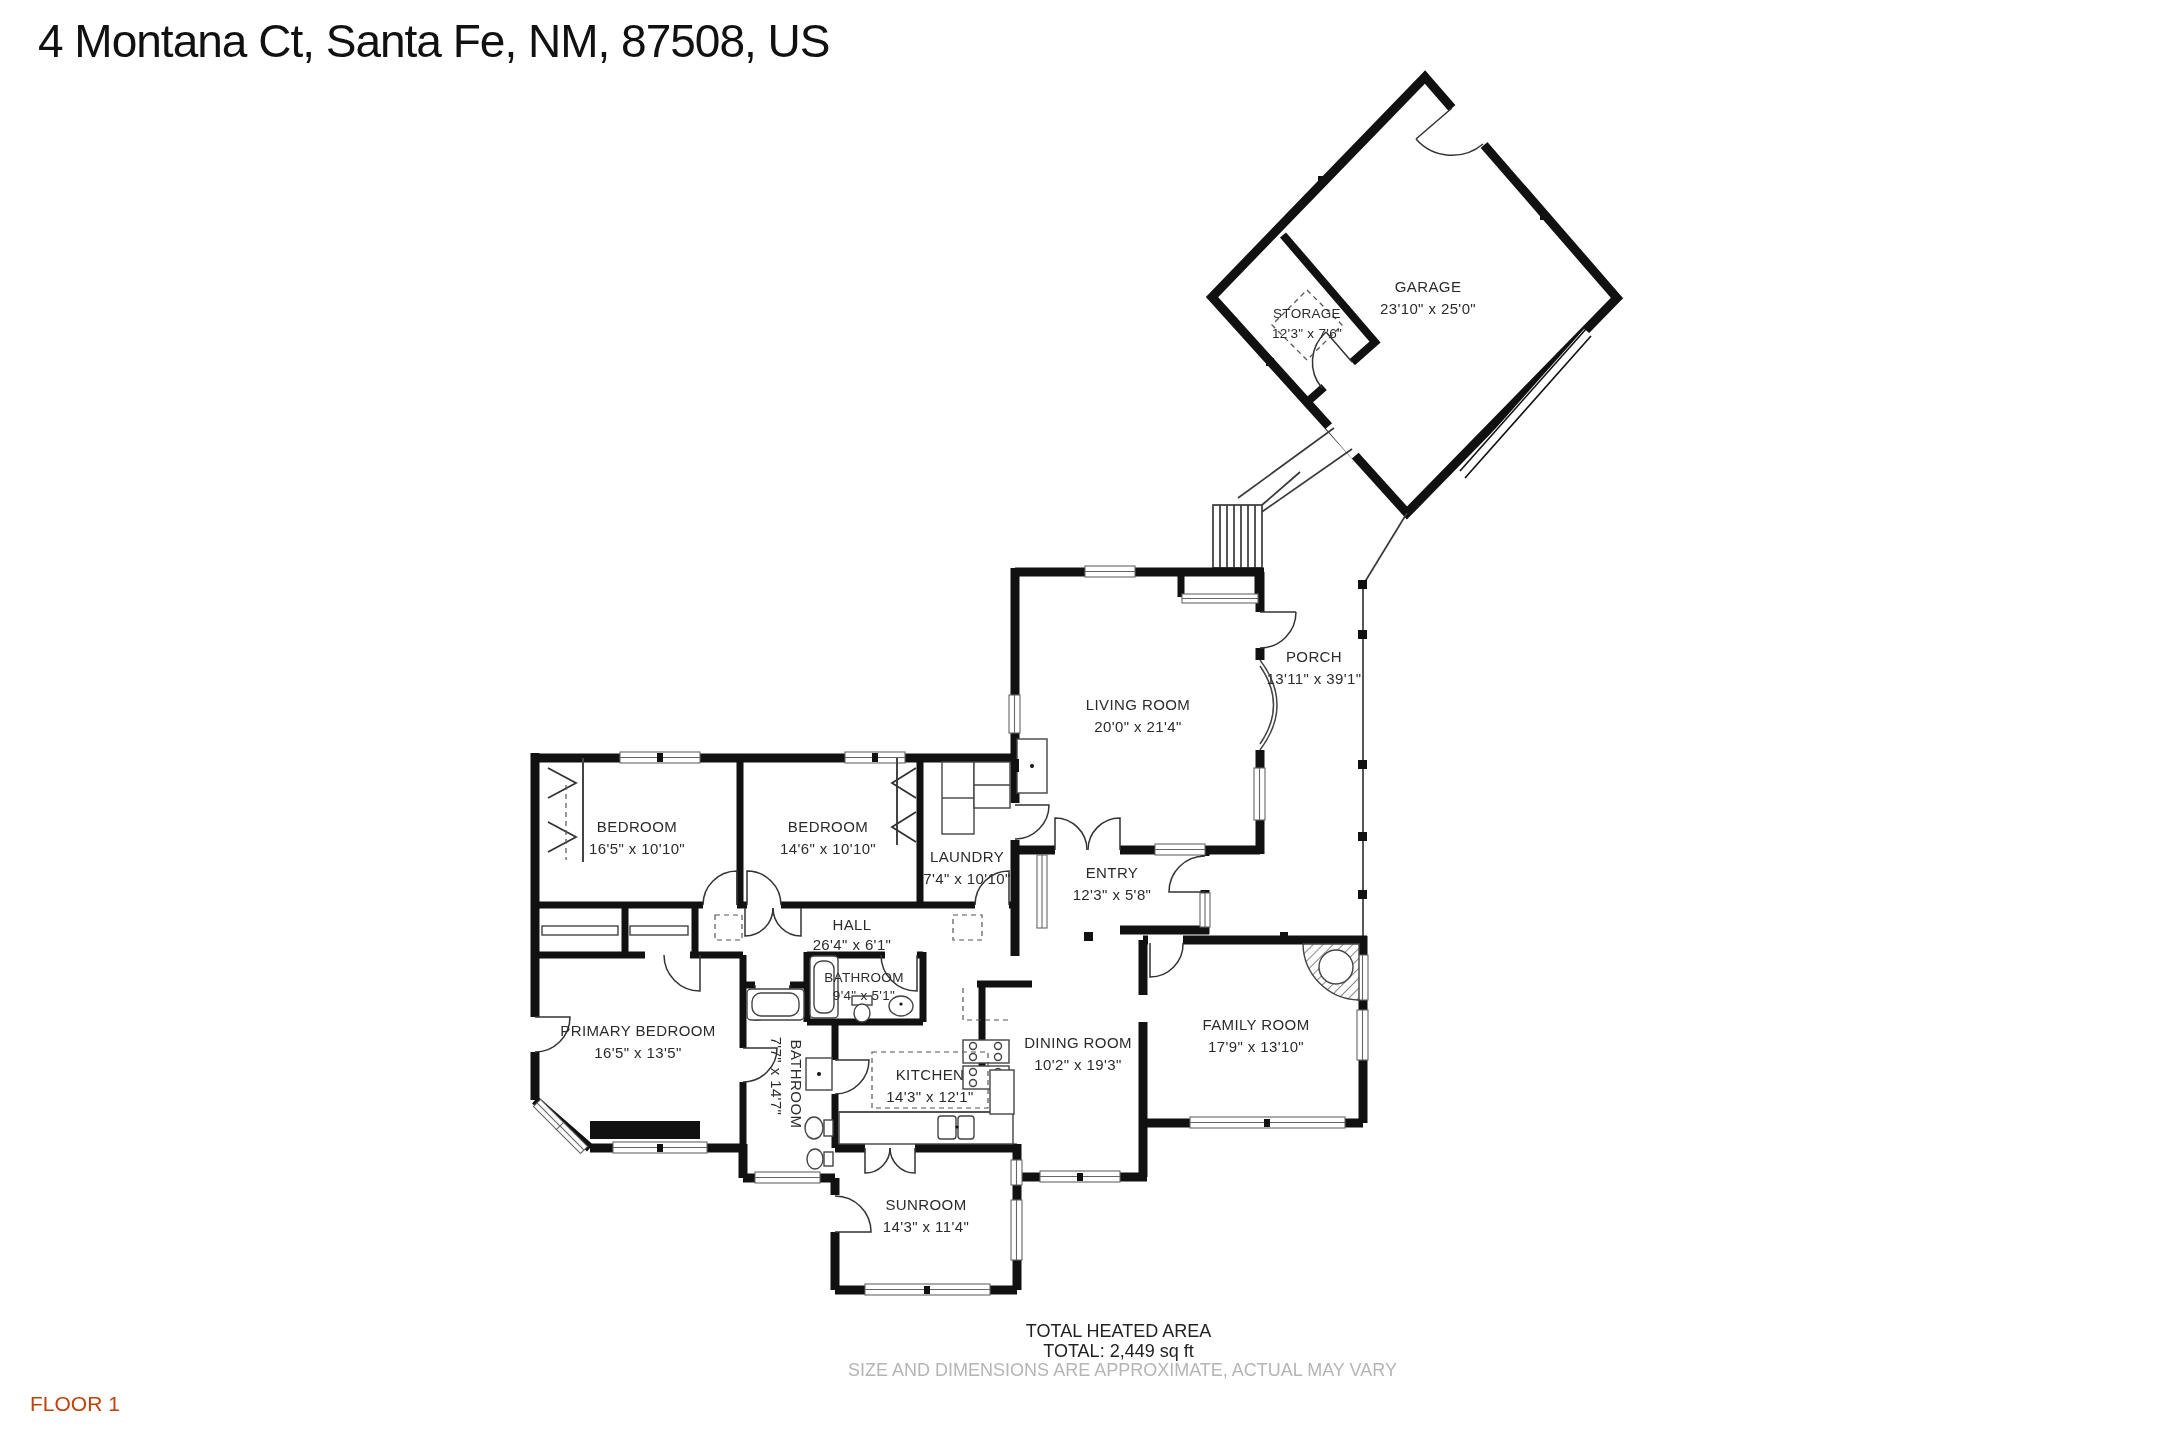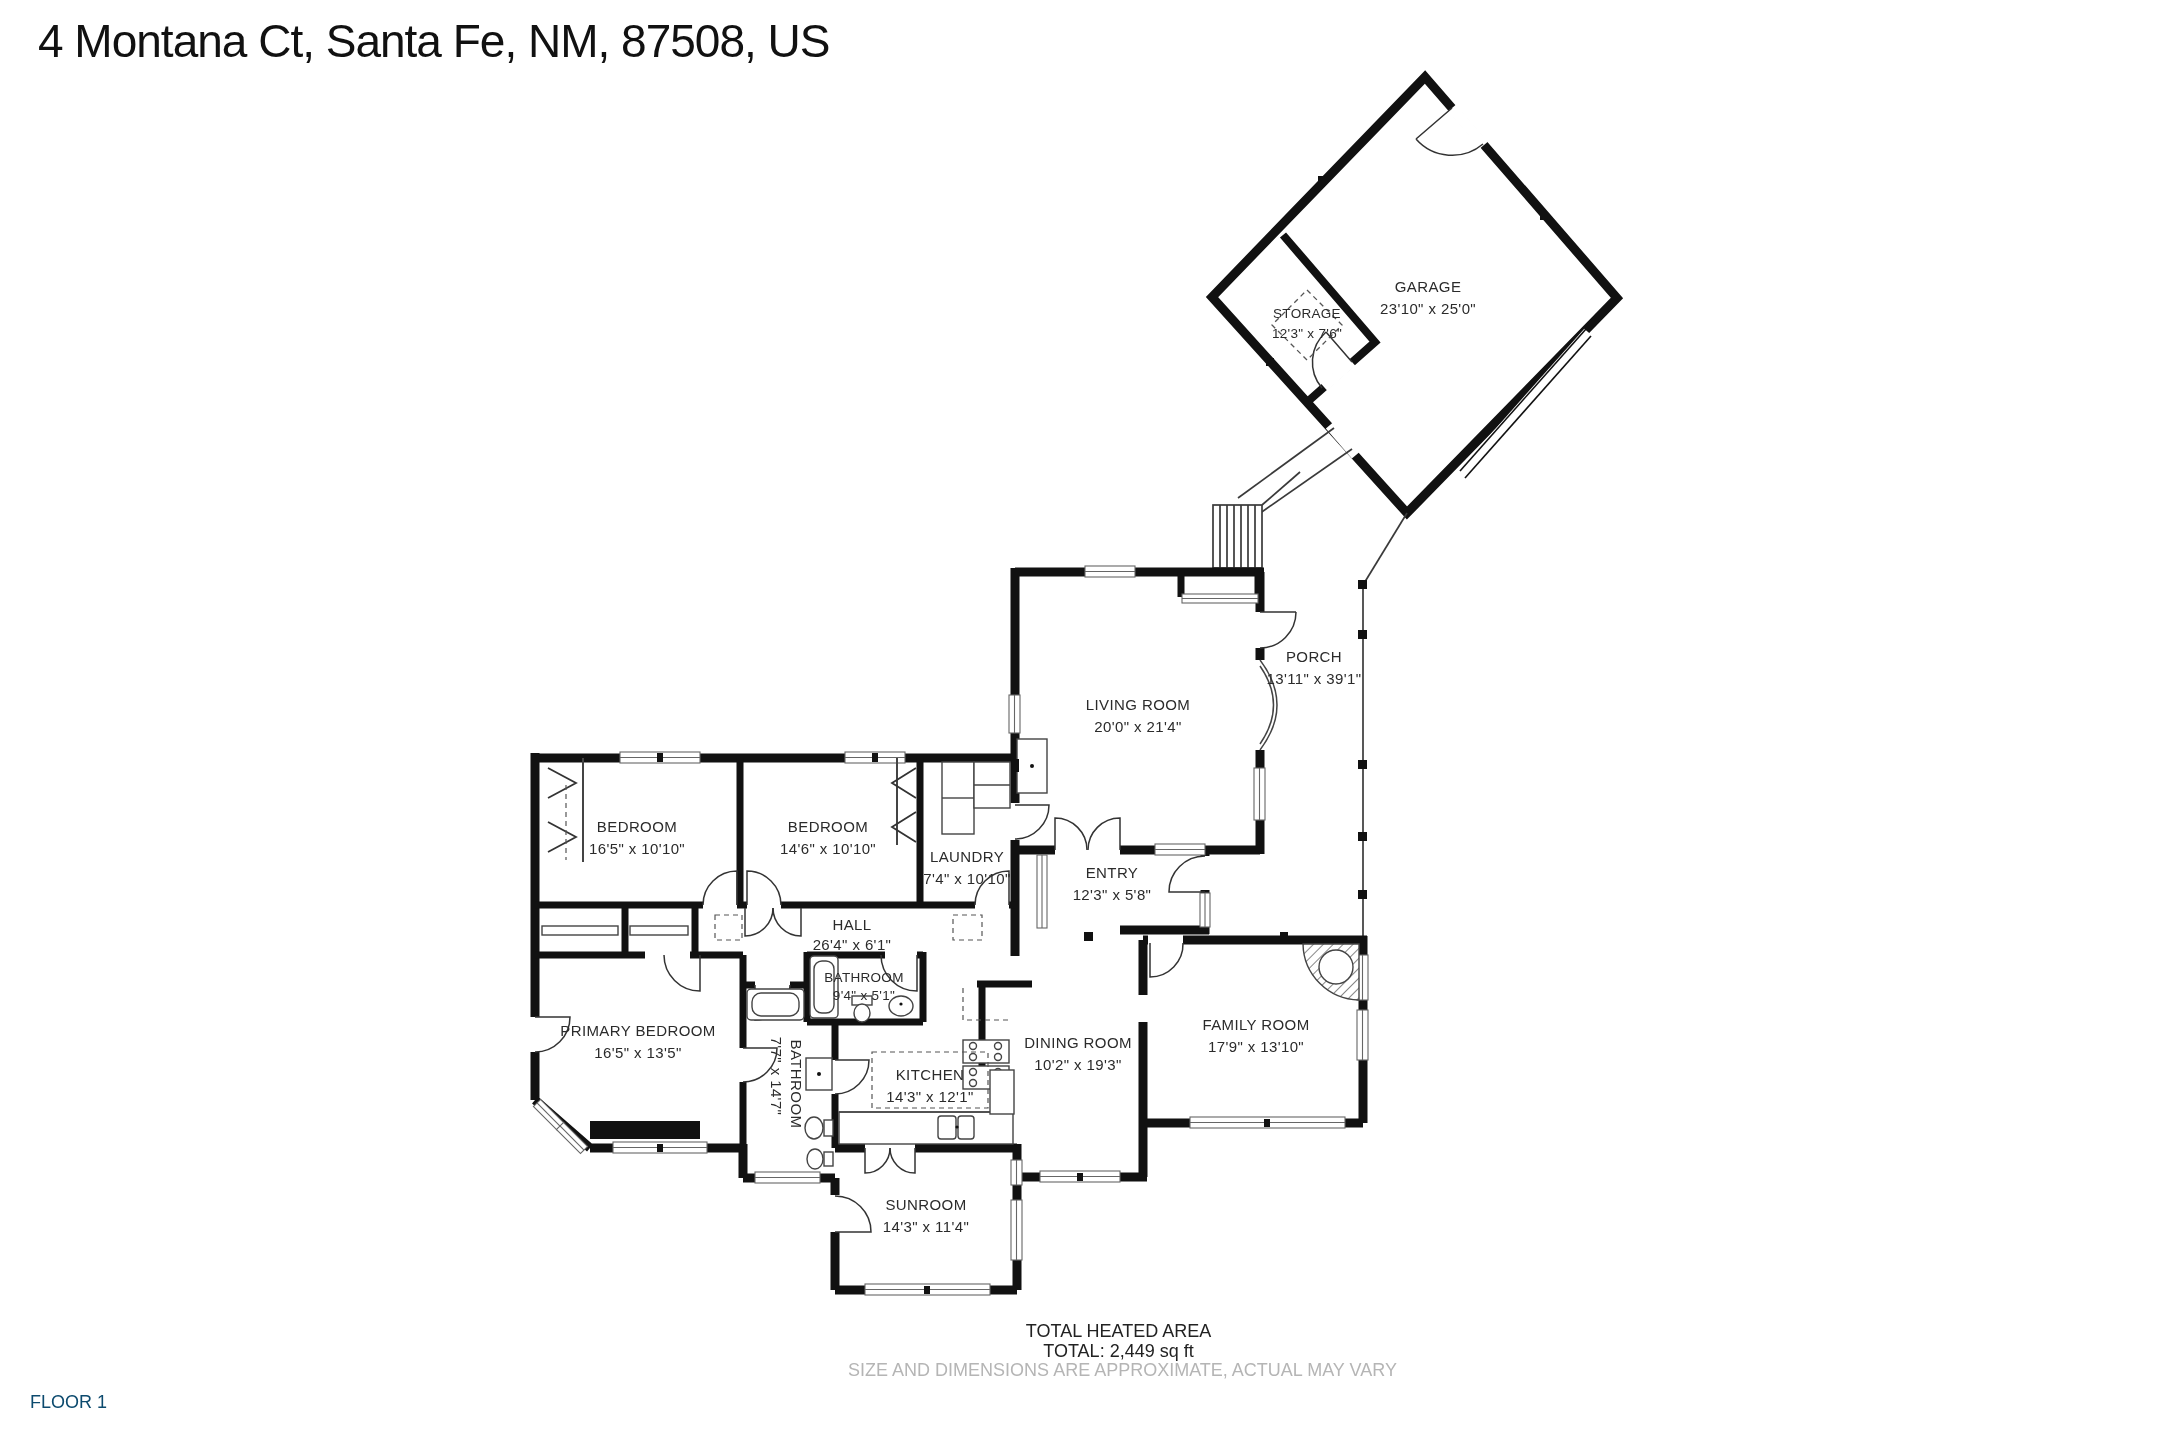--- a/index.html
+++ b/index.html
@@ -5,21 +5,21 @@
   html,body{margin:0;padding:0;background:#ffffff;}
   body{width:2173px;height:1448px;position:relative;overflow:hidden;
        font-family:"Liberation Sans", sans-serif;color:#1a1a1a;}
   .page{position:absolute;inset:0;}
   .title{position:absolute;left:38px;top:14px;font-size:46px;letter-spacing:-1px;
          color:#111;white-space:nowrap;font-weight:400;}
   .plan-svg{position:absolute;left:0;top:0;}
   .summary{position:absolute;left:0;top:1322px;width:2173px;text-align:center;
            font-size:18px;line-height:19.5px;color:#222;margin-left:32px;}
   .summary .dim-note{color:#b5b5b5;padding-left:8px;}
-  .floor-label{position:absolute;left:30px;top:1392px;font-size:18px;color:#0c4a6e;}
+  .floor-label{position:absolute;left:30px;top:1392px;font-size:21px;color:#c2410c;}
   svg text{font-family:"Liberation Sans", sans-serif;fill:#2b2b2b;}
   .rname,.rdim{font-size:15px;letter-spacing:.4px;}
   .rsmall{font-size:13.5px;letter-spacing:.3px;}
 </style>
 </head>
 <body>
 
 <div class="page">
 
   <div class="title">4 Montana Ct, Santa Fe, NM, 87508, US</div>

